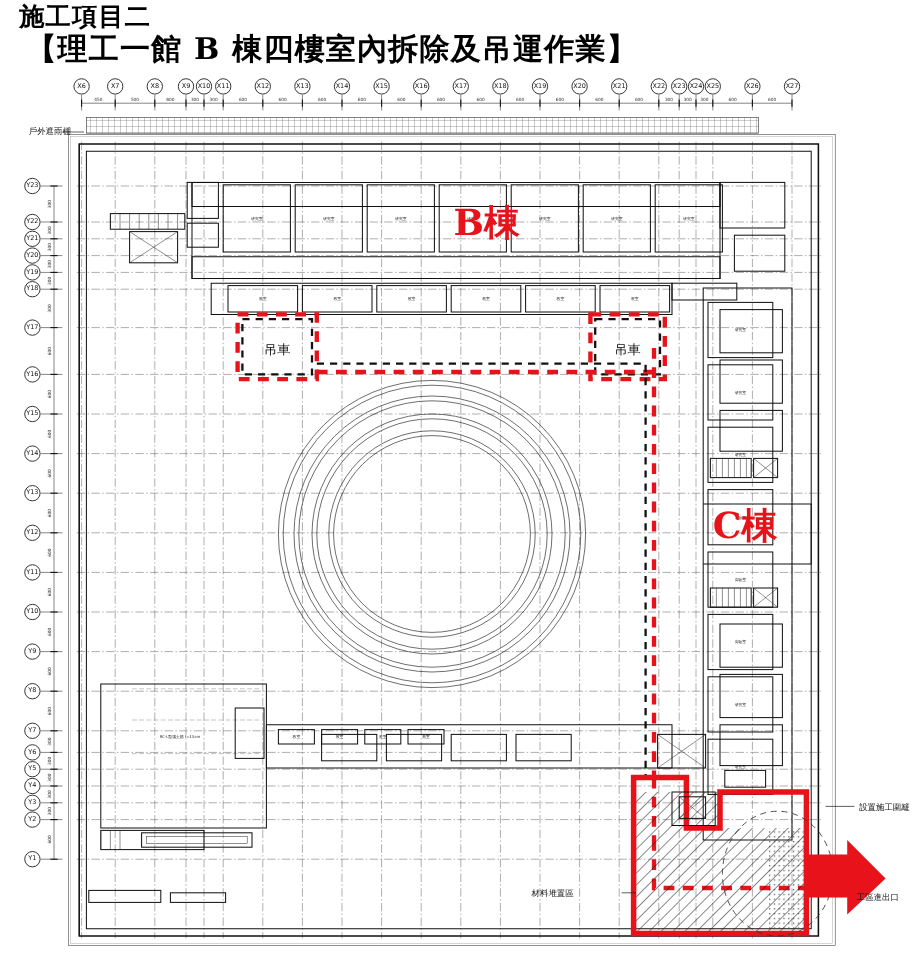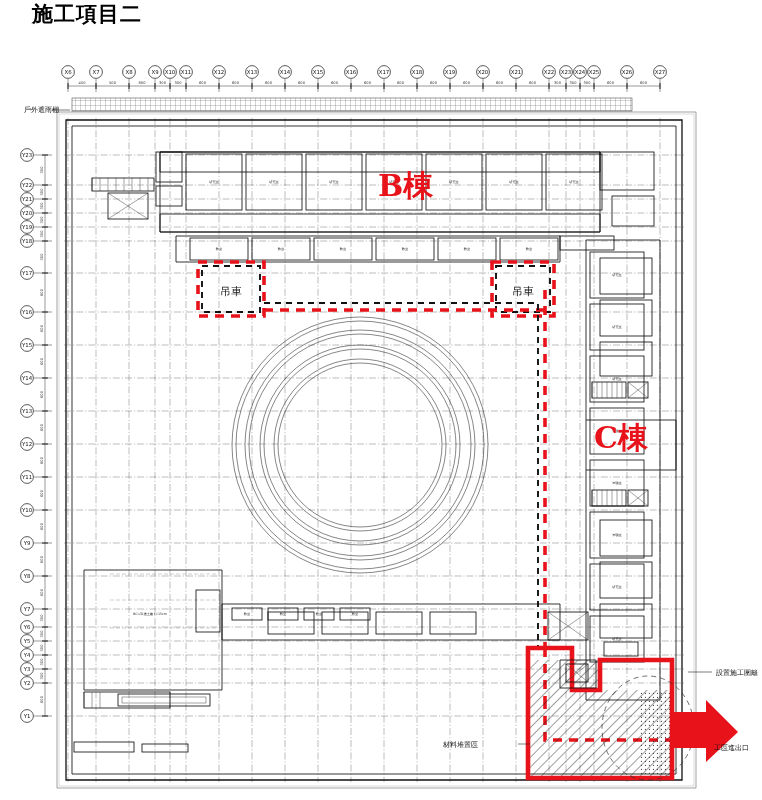--- a/index.html
+++ b/index.html
@@ -1,19 +1,19 @@
 <!DOCTYPE html>
 <html><head>
 <meta charset="utf-8">
 <style>
   html,body{margin:0;padding:0;background:#ffffff;}
   body{width:762px;height:800px;font-family:"DejaVu Sans","Liberation Sans",sans-serif;}
   #page{position:relative;width:762px;height:800px;overflow:hidden;background:#fff;}
 
-  .title-block{position:absolute;left:32px;top:2px;width:700px;}
+  .title-block{position:absolute;left:16px;top:2px;width:700px;}
   .t1{font-family:"DejaVu Serif","Liberation Serif",serif;font-size:21px;font-weight:700;color:#000;letter-spacing:1px;line-height:24px;}
   .t2{font-family:"DejaVu Serif","Liberation Serif",serif;font-size:25px;font-weight:700;color:#000;letter-spacing:1px;line-height:30px;margin-left:6px;}
 
   svg#plan{position:absolute;left:0;top:0;width:762px;height:800px;}
 
   .gridlbl{font-size:5.4px;font-family:"DejaVu Sans","Liberation Sans",sans-serif;fill:#111;text-anchor:middle;dominant-baseline:central;}
   .dimtxt{font-size:3.6px;fill:#333;text-anchor:middle;font-family:"DejaVu Sans","Liberation Sans",sans-serif;}
   .dimtxtv{font-size:3.6px;fill:#333;text-anchor:middle;font-family:"DejaVu Sans","Liberation Sans",sans-serif;}
   .roomtxt{font-size:3.2px;fill:#222;text-anchor:middle;font-family:"DejaVu Sans","Liberation Sans",sans-serif;}
   .annot{font-size:7px;fill:#111;font-family:"DejaVu Sans","Liberation Sans",sans-serif;}
@@ -31,20 +31,21 @@
   .blackdash{stroke:#111;stroke-width:1.9;fill:none;stroke-dasharray:6 5;}
   .leader{stroke:#222;stroke-width:.6;fill:none;}
 </style>
 </head>
 <body>
 
 <div id="page">
 
   <div class="title-block">
     <div class="t1">施工項目二</div>
+    <div class="t2">【理工一館 B 棟四樓室內拆除及吊運作業】</div>
   </div>
 
   <svg id="plan" viewBox="0 0 762 800">
     <defs>
       <pattern id="hatch45" width="7" height="7" patternTransform="rotate(45)" patternUnits="userSpaceOnUse">
         <line x1="0" y1="0" x2="0" y2="7" stroke="#1a1a1a" stroke-width="1"></line>
       </pattern>
       <pattern id="dots" width="4" height="4" patternUnits="userSpaceOnUse">
         <circle cx="1.4" cy="1.4" r="0.55" fill="#333"></circle>
       </pattern>

